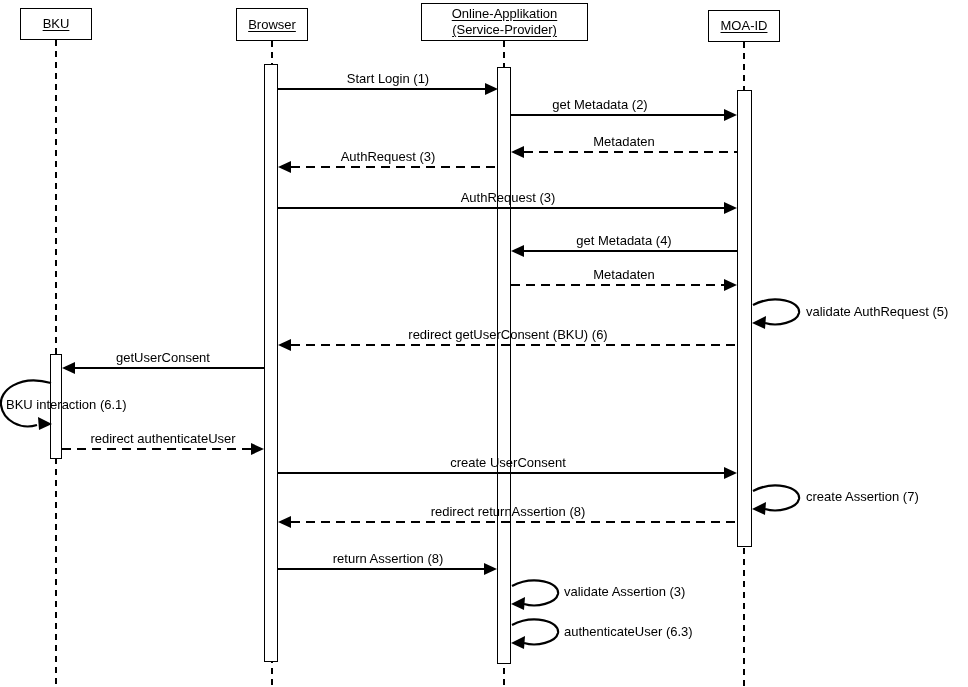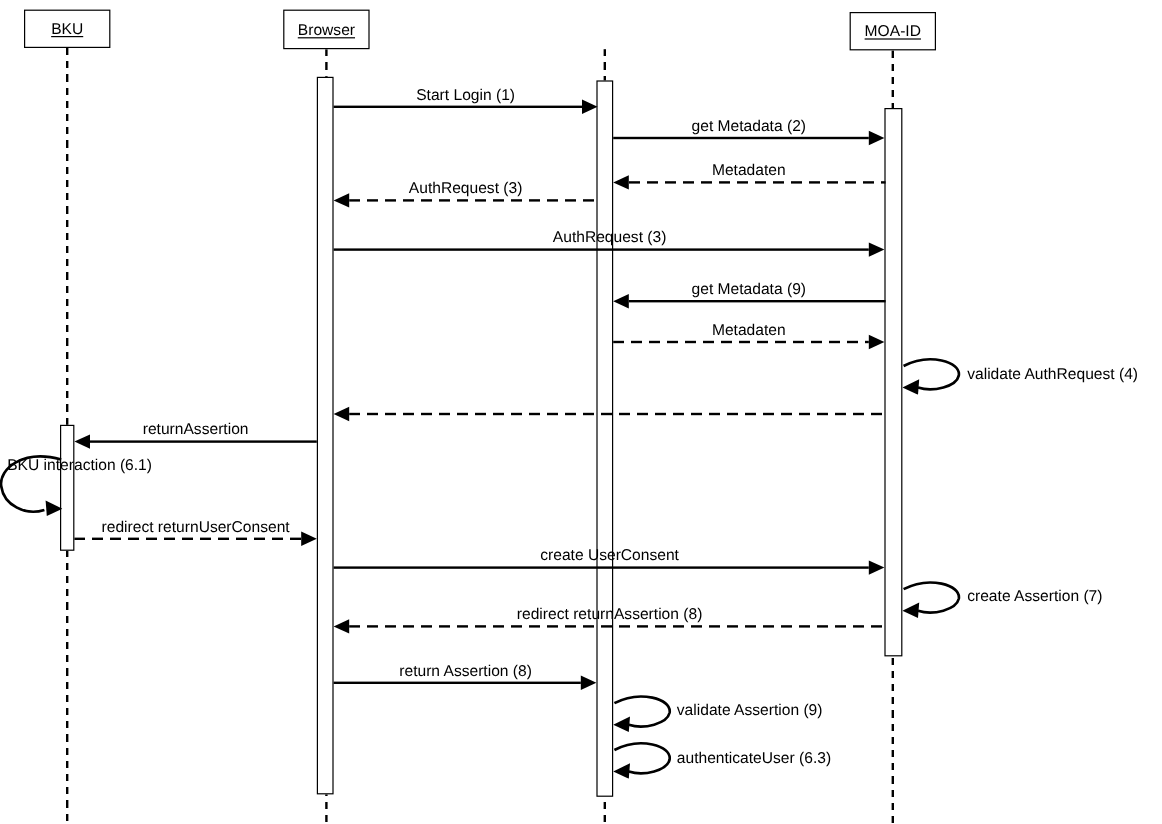--- a/index.html
+++ b/index.html
@@ -77,74 +77,78 @@
   <div class="bar" style="left:264px;top:64px;width:14px;height:598px"></div>
   <div class="bar" style="left:497px;top:67px;width:14px;height:597px"></div>
   <div class="bar" style="left:737px;top:90px;width:15px;height:457px"></div>
 
   <div class="actor" style="left:20px;top:8px;width:72px;height:32px">
     <span class="aname">BKU</span>
   </div>
   <div class="actor" style="left:236px;top:8px;width:72px;height:33px">
     <span class="aname">Browser</span>
   </div>
+  <div class="actor" style="left:421px;top:3px;width:167px;height:38px;padding:0 4px">
+    <span class="aname" style="display:inline-block;max-width:158px">Online-Applikation (Service-Provider)</span>
+  </div>
   <div class="actor" style="left:708px;top:10px;width:72px;height:32px">
     <span class="aname">MOA-ID</span>
   </div>
 
   <div class="line-solid" style="left:278px;top:88px;width:207px"></div>
   <div class="arr-r" style="left:485px;top:83px"></div>
   <div class="mlabel" style="left:388px;top:71px">Start Login (1)</div>
 
   <div class="line-solid" style="left:511px;top:114px;width:213px"></div>
   <div class="arr-r" style="left:724px;top:109px"></div>
-  <div class="mlabel" style="left:624px;top:97px">get Metadata (2)</div>
+  <div class="mlabel" style="left:600px;top:97px">get Metadata (2)</div>
 
   <div class="line-dashed" style="left:524px;top:151px;width:214px"></div>
   <div class="arr-l" style="left:511px;top:146px"></div>
   <div class="mlabel" style="left:624px;top:134px">Metadaten</div>
 
   <div class="line-dashed" style="left:291px;top:166px;width:207px"></div>
   <div class="arr-l" style="left:278px;top:161px"></div>
   <div class="mlabel" style="left:388px;top:149px">AuthRequest (3)</div>
 
   <div class="line-solid" style="left:278px;top:207px;width:446px"></div>
   <div class="arr-r" style="left:724px;top:202px"></div>
   <div class="mlabel" style="left:508px;top:190px">AuthRequest (3)</div>
 
   <div class="line-solid" style="left:524px;top:250px;width:214px"></div>
   <div class="arr-l" style="left:511px;top:245px"></div>
-  <div class="mlabel" style="left:624px;top:233px">get Metadata (9)</div>
+  <div class="mlabel" style="left:624px;top:233px">get Metadata (4)</div>
 
   <div class="line-dashed" style="left:511px;top:284px;width:213px"></div>
   <div class="arr-r" style="left:724px;top:279px"></div>
   <div class="mlabel" style="left:624px;top:267px">Metadaten</div>
 
   <svg class="loop" style="left:752px;top:297px" width="52" height="32" viewBox="0 0 52 32">
     <path d="M1,8 C22,-3 49,4 47,16 C45,25 26,30 13,26" fill="none" stroke="#000" stroke-width="2.2"></path>
     <polygon points="0,26 14,19 13,32" fill="#000"></polygon>
   </svg>
-  <div class="slabel" style="left:806px;top:304px">validate AuthRequest (4)</div>
+  <div class="slabel" style="left:806px;top:304px">validate AuthRequest (5)</div>
 
   <div class="line-dashed" style="left:291px;top:344px;width:447px"></div>
   <div class="arr-l" style="left:278px;top:339px"></div>
+  <div class="mlabel" style="left:508px;top:327px">redirect getUserConsent (BKU) (6)</div>
 
   <div class="line-solid" style="left:75px;top:367px;width:189px"></div>
   <div class="arr-l" style="left:62px;top:362px"></div>
-  <div class="mlabel" style="left:163px;top:350px">returnAssertion</div>
+  <div class="mlabel" style="left:163px;top:350px">getUserConsent</div>
 
   <svg class="loop" style="left:-1px;top:377px" width="53" height="54" viewBox="0 0 53 54">
     <path d="M52,6 C20,-3 0,14 2,28 C4,44 22,53 38,48" fill="none" stroke="#000" stroke-width="2.2"></path>
     <polygon points="53,47 39,40 40,53" fill="#000"></polygon>
   </svg>
-  <div class="slabel" style="left:6px;top:380px">BKU interaction (6.1)</div>
+  <div class="slabel" style="left:6px;top:397px">BKU interaction (6.1)</div>
 
   <div class="line-dashed" style="left:62px;top:448px;width:189px"></div>
   <div class="arr-r" style="left:251px;top:443px"></div>
-  <div class="mlabel" style="left:163px;top:431px">redirect returnUserConsent</div>
+  <div class="mlabel" style="left:163px;top:431px">redirect authenticateUser</div>
 
   <div class="line-solid" style="left:278px;top:472px;width:446px"></div>
   <div class="arr-r" style="left:724px;top:467px"></div>
   <div class="mlabel" style="left:508px;top:455px">create UserConsent</div>
 
   <svg class="loop" style="left:752px;top:483px" width="52" height="32" viewBox="0 0 52 32">
     <path d="M1,8 C22,-3 49,4 47,16 C45,25 26,30 13,26" fill="none" stroke="#000" stroke-width="2.2"></path>
     <polygon points="0,26 14,19 13,32" fill="#000"></polygon>
   </svg>
   <div class="slabel" style="left:806px;top:489px">create Assertion (7)</div>
@@ -154,21 +158,21 @@
   <div class="mlabel" style="left:508px;top:504px">redirect returnAssertion (8)</div>
 
   <div class="line-solid" style="left:278px;top:568px;width:206px"></div>
   <div class="arr-r" style="left:484px;top:563px"></div>
   <div class="mlabel" style="left:388px;top:551px">return Assertion (8)</div>
 
   <svg class="loop" style="left:511px;top:578px" width="52" height="32" viewBox="0 0 52 32">
     <path d="M1,8 C22,-3 49,4 47,16 C45,25 26,30 13,26" fill="none" stroke="#000" stroke-width="2.2"></path>
     <polygon points="0,26 14,19 13,32" fill="#000"></polygon>
   </svg>
-  <div class="slabel" style="left:564px;top:584px">validate Assertion (9)</div>
+  <div class="slabel" style="left:564px;top:584px">validate Assertion (3)</div>
 
   <svg class="loop" style="left:511px;top:617px" width="52" height="32" viewBox="0 0 52 32">
     <path d="M1,8 C22,-3 49,4 47,16 C45,25 26,30 13,26" fill="none" stroke="#000" stroke-width="2.2"></path>
     <polygon points="0,26 14,19 13,32" fill="#000"></polygon>
   </svg>
   <div class="slabel" style="left:564px;top:624px">authenticateUser (6.3)</div>
 
 </div>
 
 </body></html>

